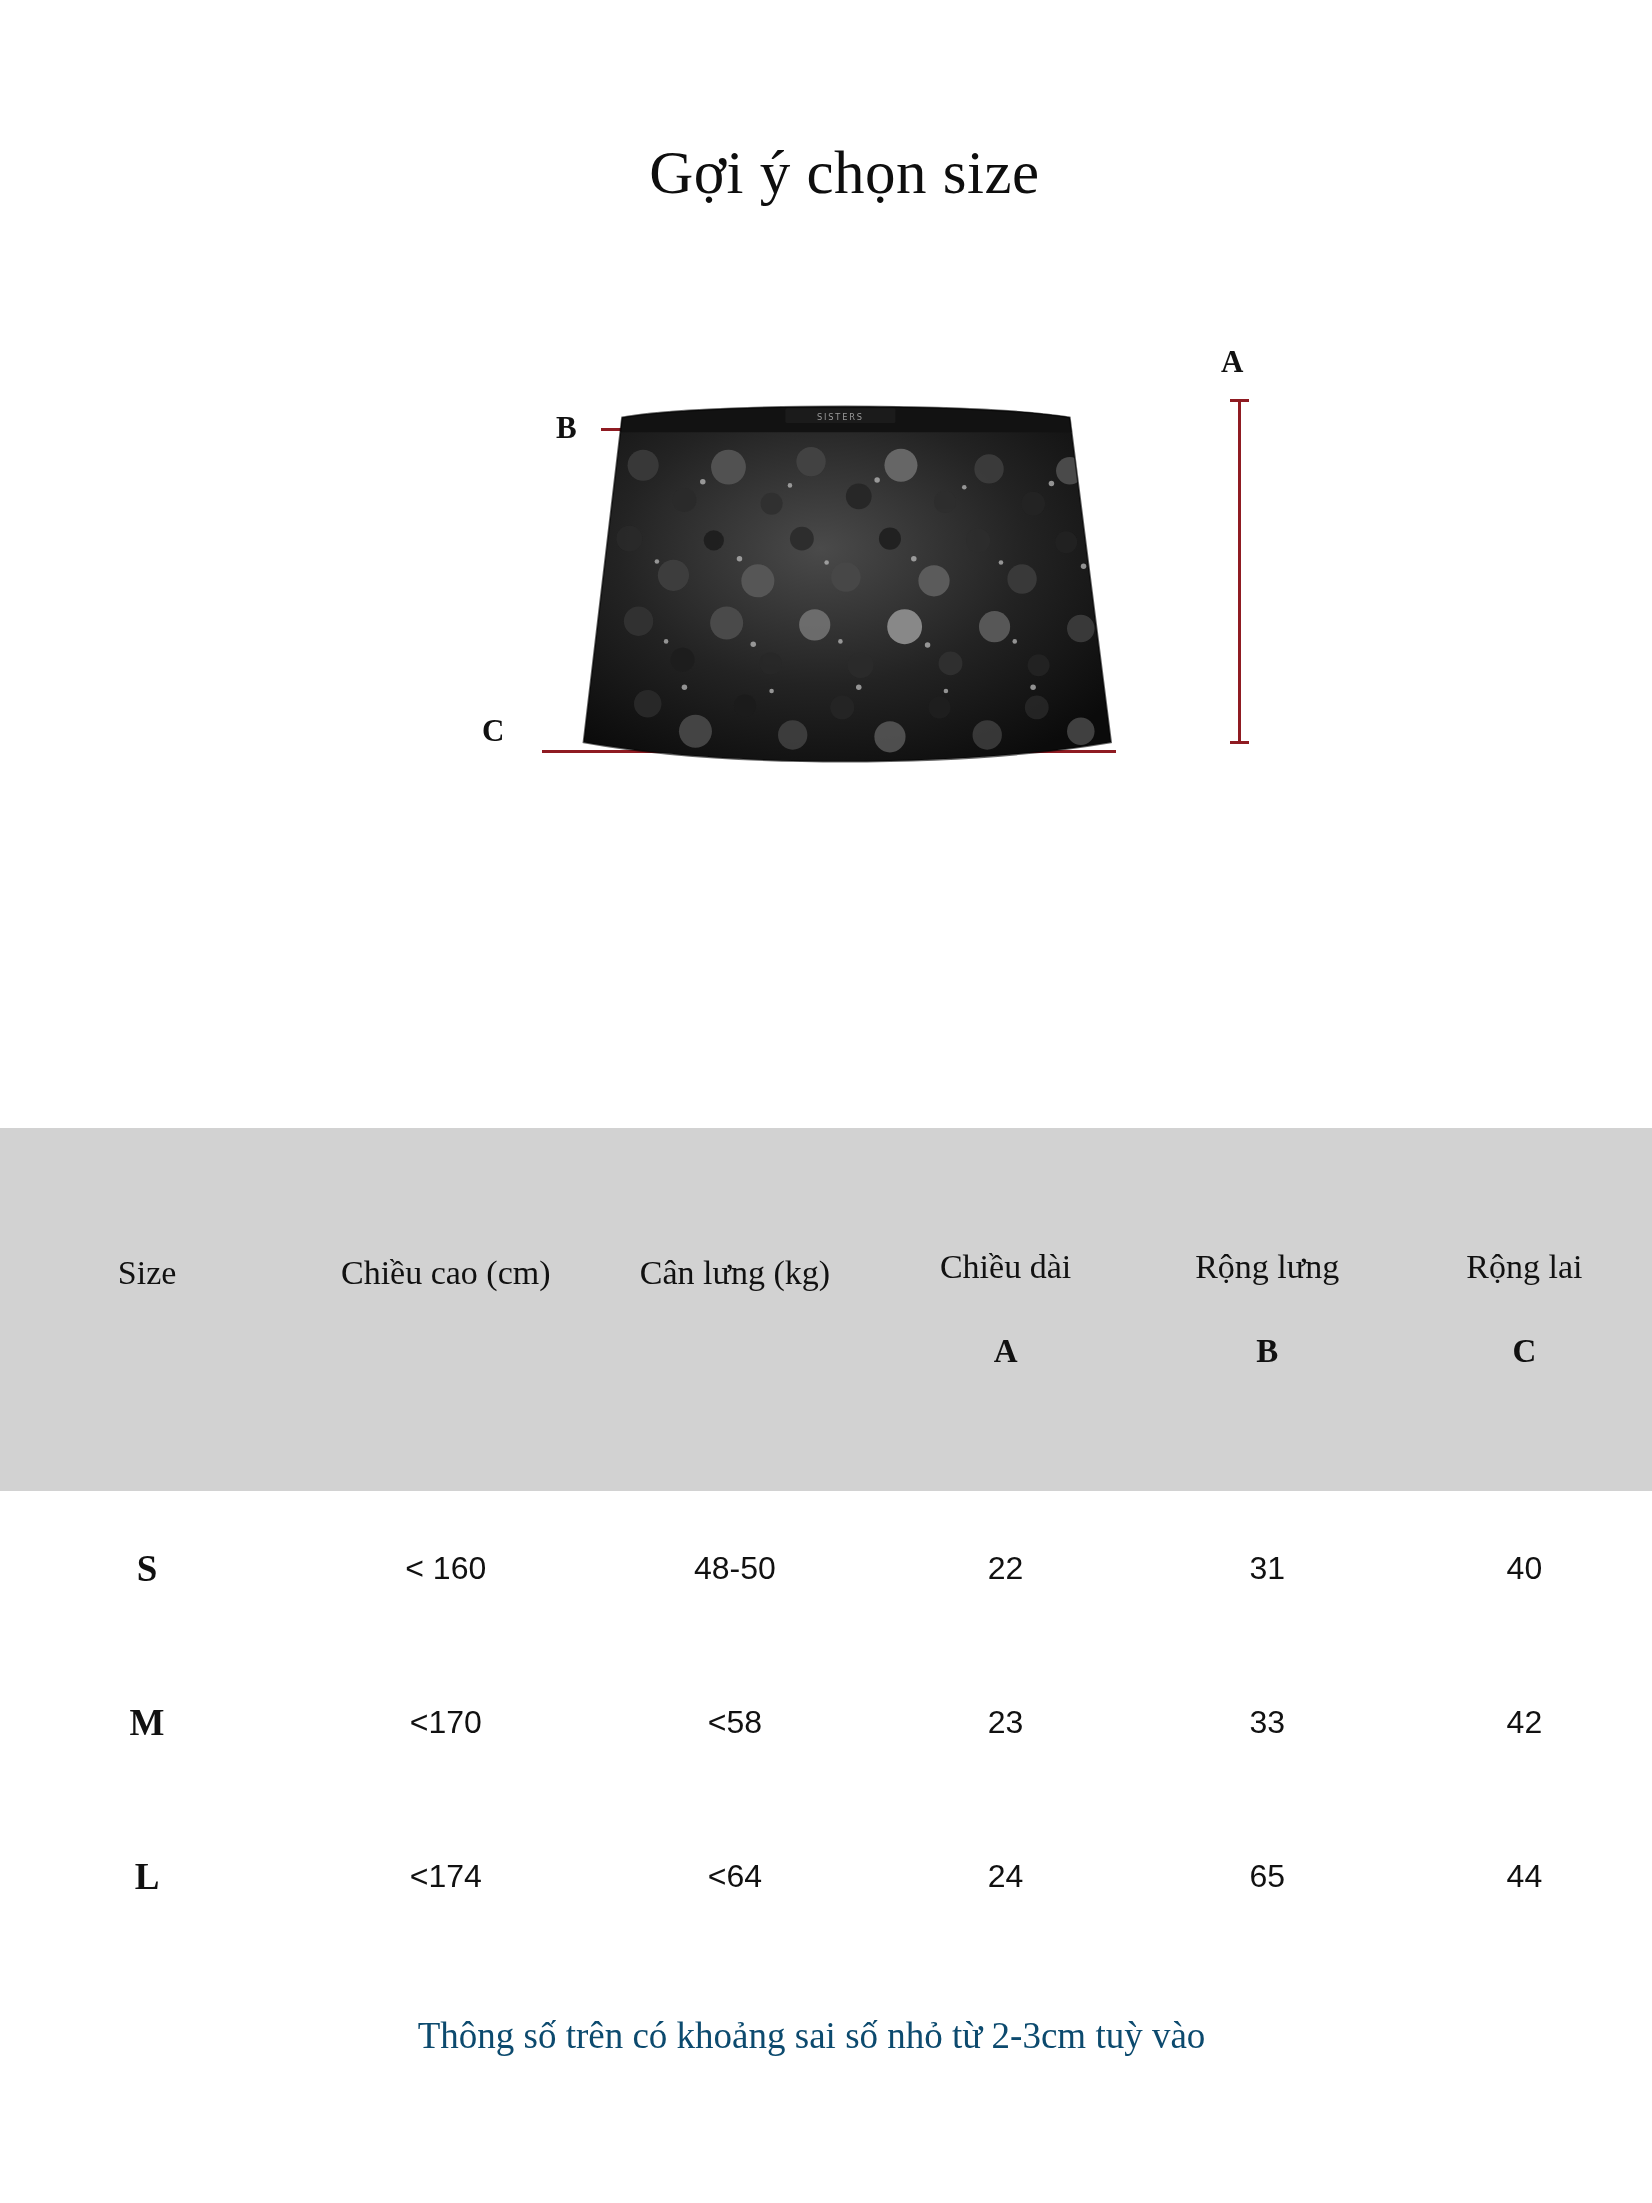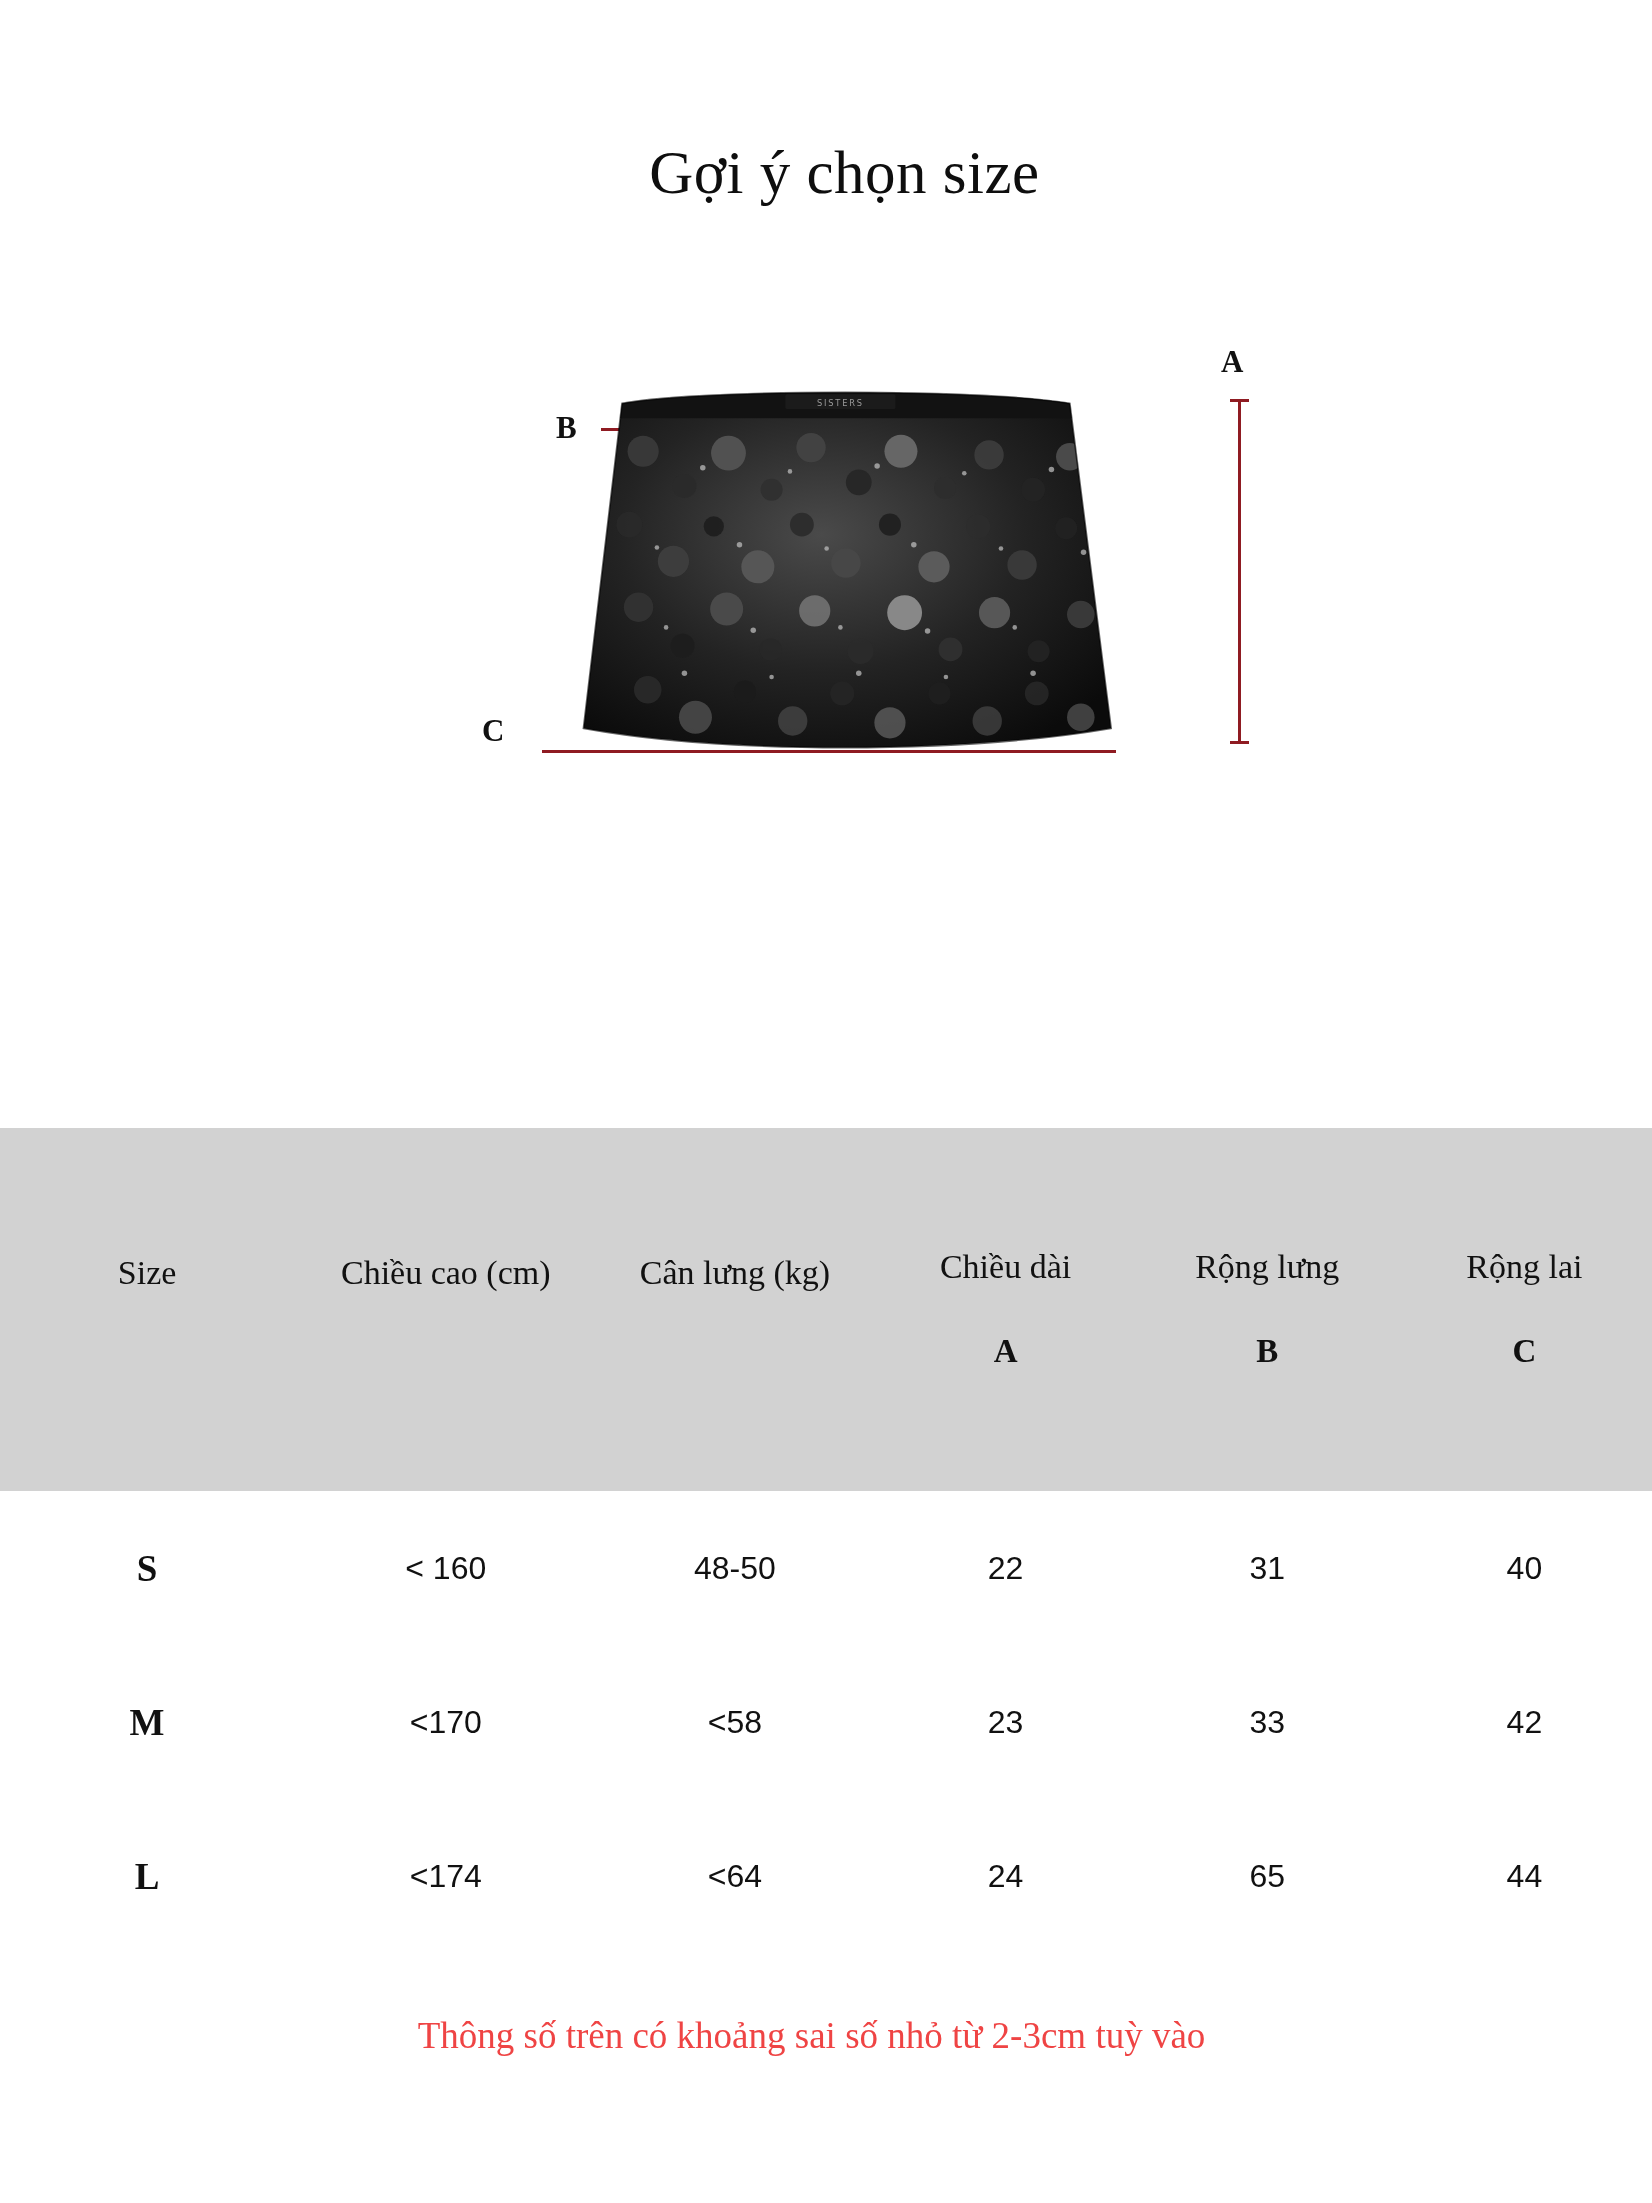--- a/index.html
+++ b/index.html
@@ -38,21 +38,21 @@
   .diagram {
     position: relative;
     width: 1653px;
     height: 514px;
     margin-top: 55px;
   }
 
   .garment {
     position: absolute;
     left: 574px;
-    top: 124px;
+    top: 138px;
     width: 542px;
     height: 367px;
   }
 
   .skirt-svg {
     display: block;
   }
 
   .label {
     position: absolute;
@@ -158,21 +158,21 @@
 
   .footnote {
     position: absolute;
     left: 0;
     top: 1869px;
     width: 1623px;
     text-align: center;
     font-family: "Liberation Serif", serif;
     font-size: 37px;
     line-height: 1.55;
-    color: #ef4444;
+    color: #0c4a6e;
   }
 </style>
 </head>
 <body>
 
 <div class="page">
 
   <div class="title">Gợi ý chọn size</div>
 
   <div class="diagram">

